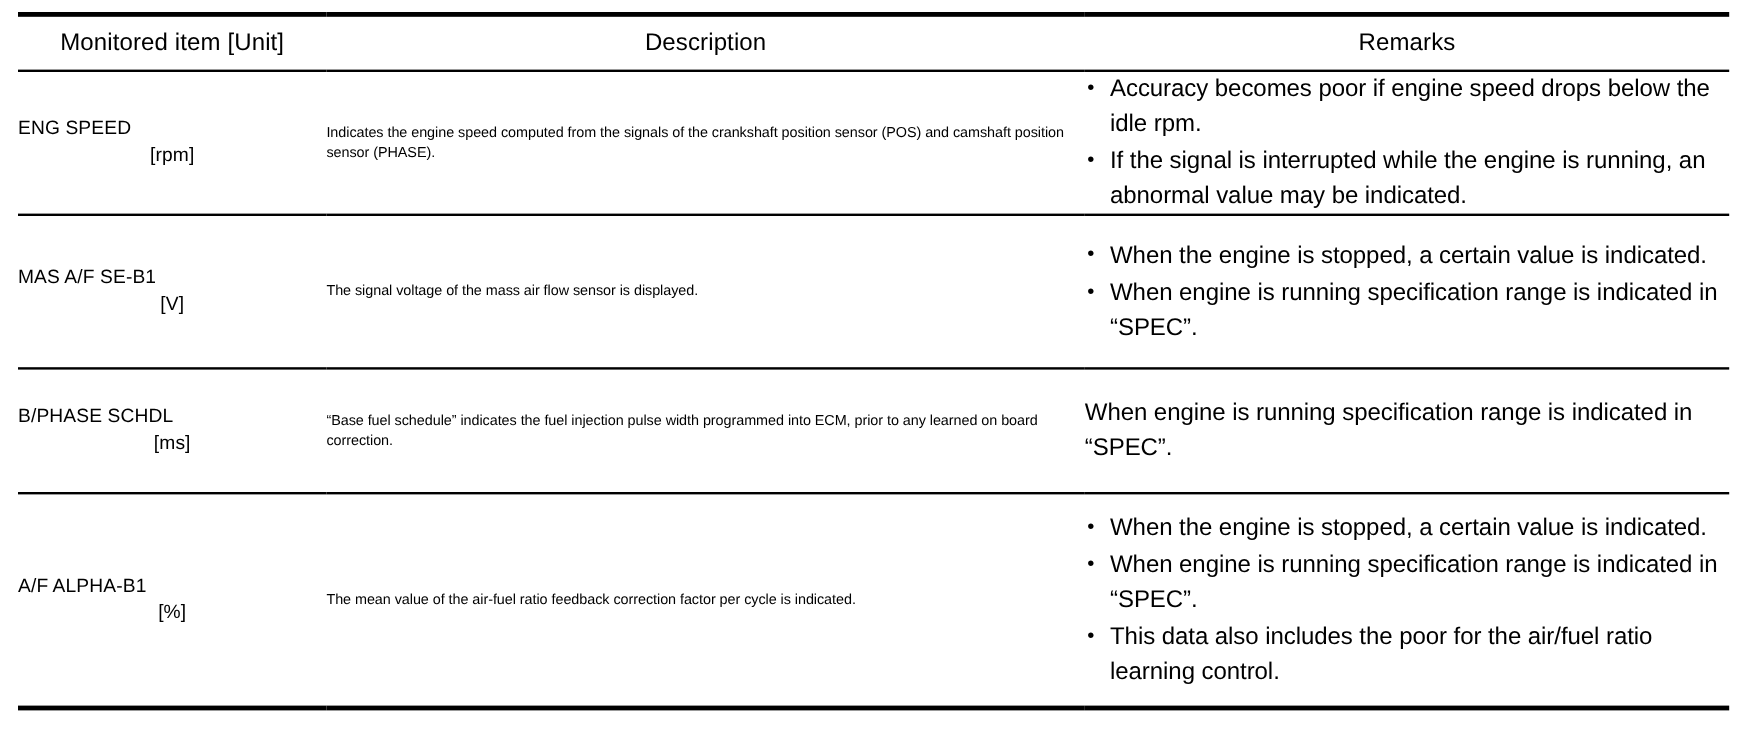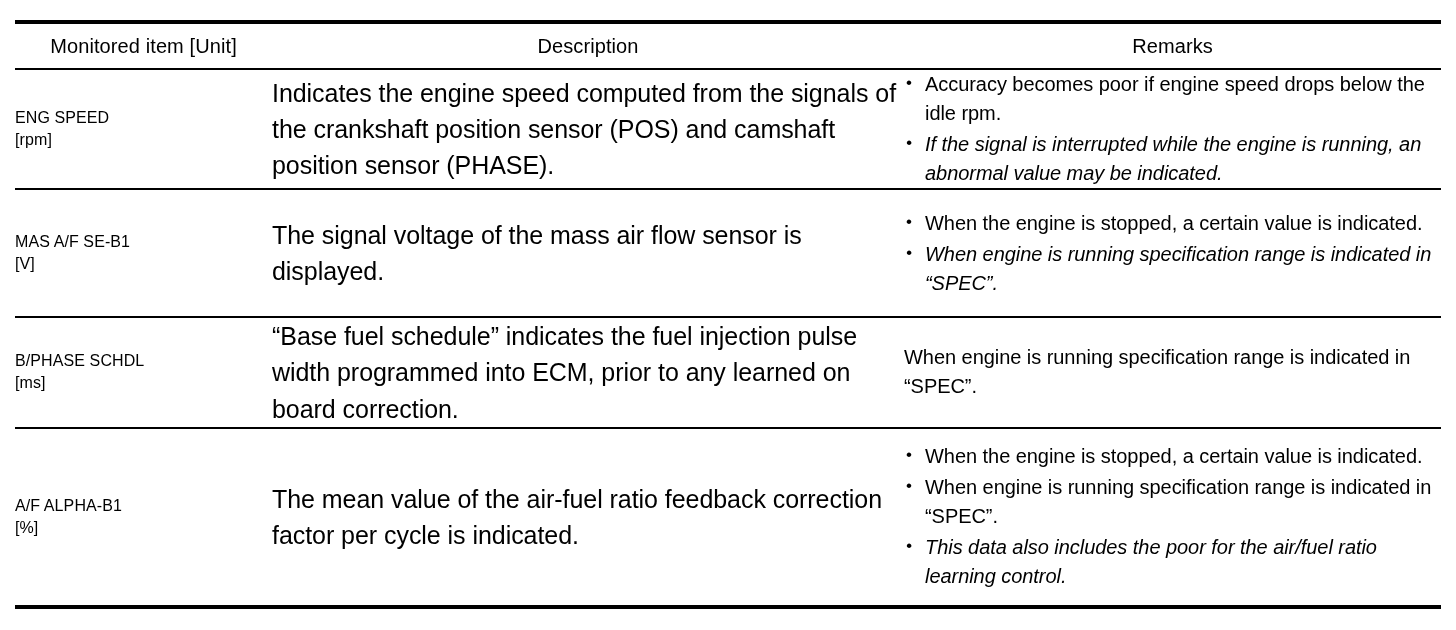--- a/index.html
+++ b/index.html
@@ -20,21 +20,21 @@
     position: relative;
     width: 1456px;
     height: 630px;
     background: #ffffff;
   }
 
   
   .spec-table {
     position: absolute;
     left: 15px;
-    top: 20px;
+    top: 10px;
     width: 1426px;
     border-collapse: collapse;
     table-layout: fixed;
     background: #ffffff;
   }
 
   .spec-table col.col-item   { width: 257px; }
   .spec-table col.col-desc   { width: 632px; }
   .spec-table col.col-remark { width: 537px; }
 
@@ -78,25 +78,26 @@
 
   
   .cell-item {
     padding: 10px 0 10px 18px;
     font-size: 16px;
     line-height: 1.38;
     letter-spacing: 0.1px;
   }
   .cell-item .unit {
     display: block;
+    text-align: center;
   }
 
   .cell-desc {
     padding: 12px 16px 12px 16px;
-    font-size: 25px;
+    font-size: 12px;
     line-height: 1.45;
     letter-spacing: -0.05px;
   }
 
   .cell-remark {
     padding: 12px 10px 12px 14px;
     font-size: 20px;
     line-height: 1.45;
     letter-spacing: -0.05px;
   }
@@ -107,21 +108,20 @@
     padding: 0;
     list-style: none;
   }
   ul.bullets > li {
     position: relative;
     padding-left: 21px;
     margin: 0 0 2px 0;
   }
   ul.bullets > li:last-child {
     margin-bottom: 0;
-    font-style: italic;
   }
   ul.bullets > li::before {
     content: "\2022";
     position: absolute;
     left: 2px;
     top: -1px;
     font-size: 17px;
     line-height: 1.6;
   }
 

